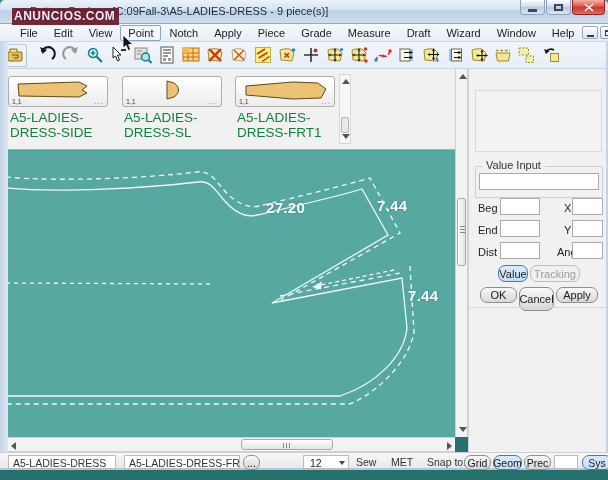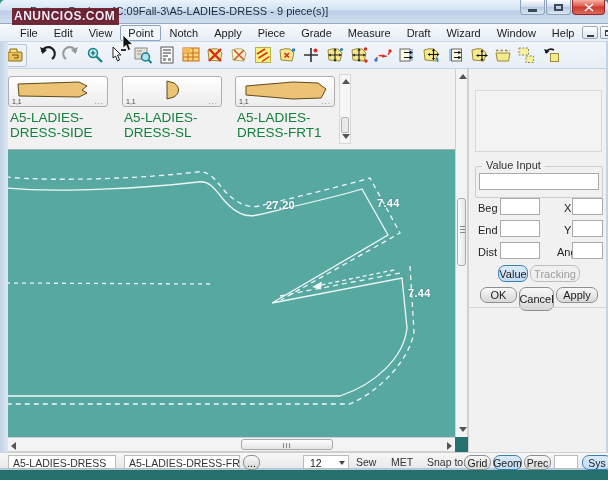--- a/index.html
+++ b/index.html
@@ -70,21 +70,21 @@
   .card .cmore{ position:absolute; right:3px; bottom:0; font-size:8px; color:#777; letter-spacing:1px; }
   .plabel{ position:absolute; top:41px; font-size:13.5px; line-height:15px; color:#15803d; }
   .minivscroll{ position:absolute; left:331px; top:5px; width:12px; height:70px; background:#f6f6f6; border:1px solid #d7d7d7; }
   .minivscroll .thumb{ position:absolute; left:1px; top:42px; width:8px; height:16px; background:#e9e9e9; border:1px solid #b3b3b3; border-radius:2px; }
   .arr{ width:0; height:0; position:absolute; }
   .arr.up{ left:2px; top:4px; border-left:4px solid transparent; border-right:4px solid transparent; border-bottom:5px solid #555; }
   .arr.down{ left:2px; bottom:4px; border-left:4px solid transparent; border-right:4px solid transparent; border-top:5px solid #555; }
   
   .canvas{ position:absolute; left:8px; top:150px; width:447px; height:287px; overflow:hidden; }
   .canvas svg{ position:absolute; left:0; top:0; }
-  .meas{ position:absolute; color:#fdfefe; font-size:11px; font-weight:bold; text-shadow:0 0 2px rgba(30,90,85,.6); letter-spacing:.3px; }
+  .meas{ position:absolute; color:#fdfefe; font-size:15px; font-weight:bold; text-shadow:0 0 2px rgba(30,90,85,.6); letter-spacing:.3px; }
   
   .vscroll{ position:absolute; left:455px; top:69px; width:13px; height:368px; background:#f3f3f3; border-left:1px solid #cfcfcf; border-right:1px solid #cfcfcf; }
   .vscroll .vthumb{ position:absolute; left:1px; top:129px; width:9px; height:68px; background:linear-gradient(90deg,#fdfdfd,#e4e4e4); border:1px solid #aaa; border-radius:3px; }
   .grip-h{ position:absolute; left:2px; top:30px; width:5px; height:1px; background:#888; box-shadow:0 3px 0 #888, 0 -3px 0 #888; }
   .hscroll{ position:absolute; left:8px; top:437px; width:447px; height:15px; background:#f3f3f3; border-top:1px solid #cfcfcf; border-bottom:1px solid #cfcfcf; }
   .hscroll .hthumb{ position:absolute; left:233px; top:1px; width:92px; height:11px; background:linear-gradient(#fdfdfd,#e4e4e4); border:1px solid #aaa; border-radius:3px; }
   .grip-v{ position:absolute; left:44px; top:3px; width:1px; height:5px; background:#888; box-shadow:3px 0 0 #888, -3px 0 0 #888; }
   .arr.left{ left:3px; top:4px; border-top:4px solid transparent; border-bottom:4px solid transparent; border-right:5px solid #555; }
   .arr.right{ right:3px; top:4px; border-top:4px solid transparent; border-bottom:4px solid transparent; border-left:5px solid #555; }
   

